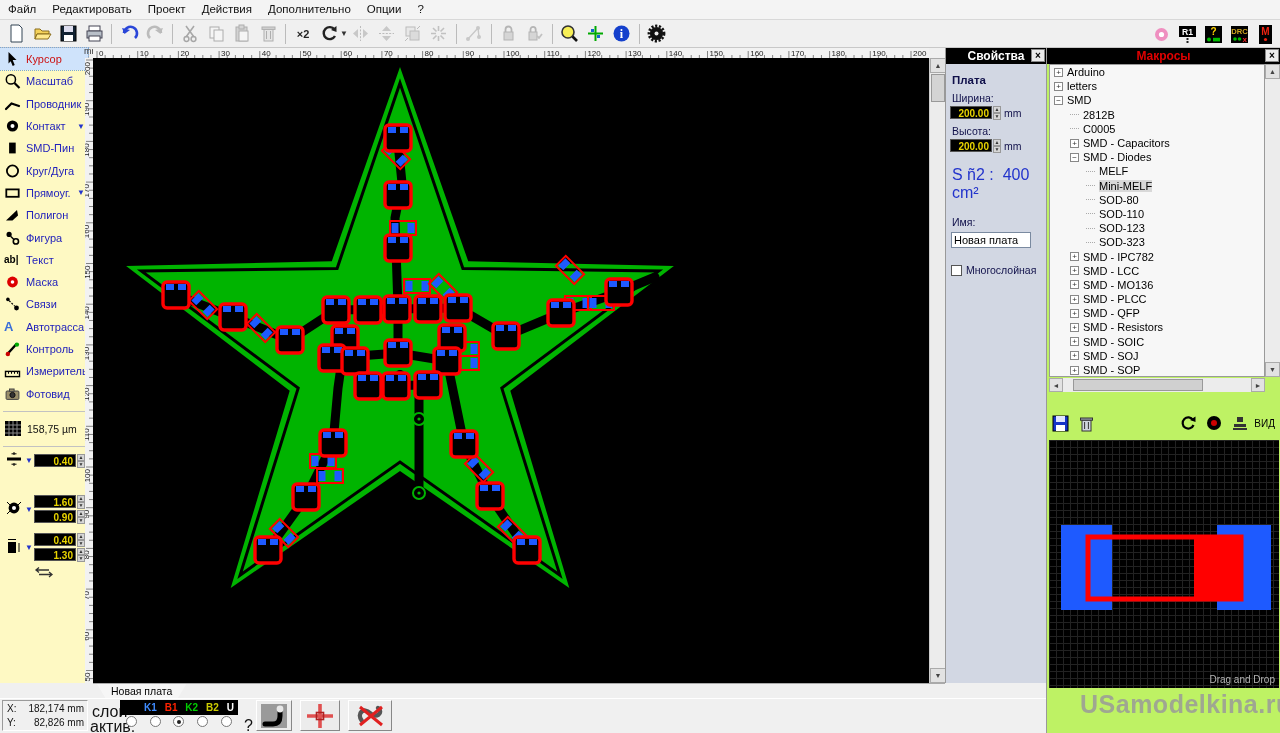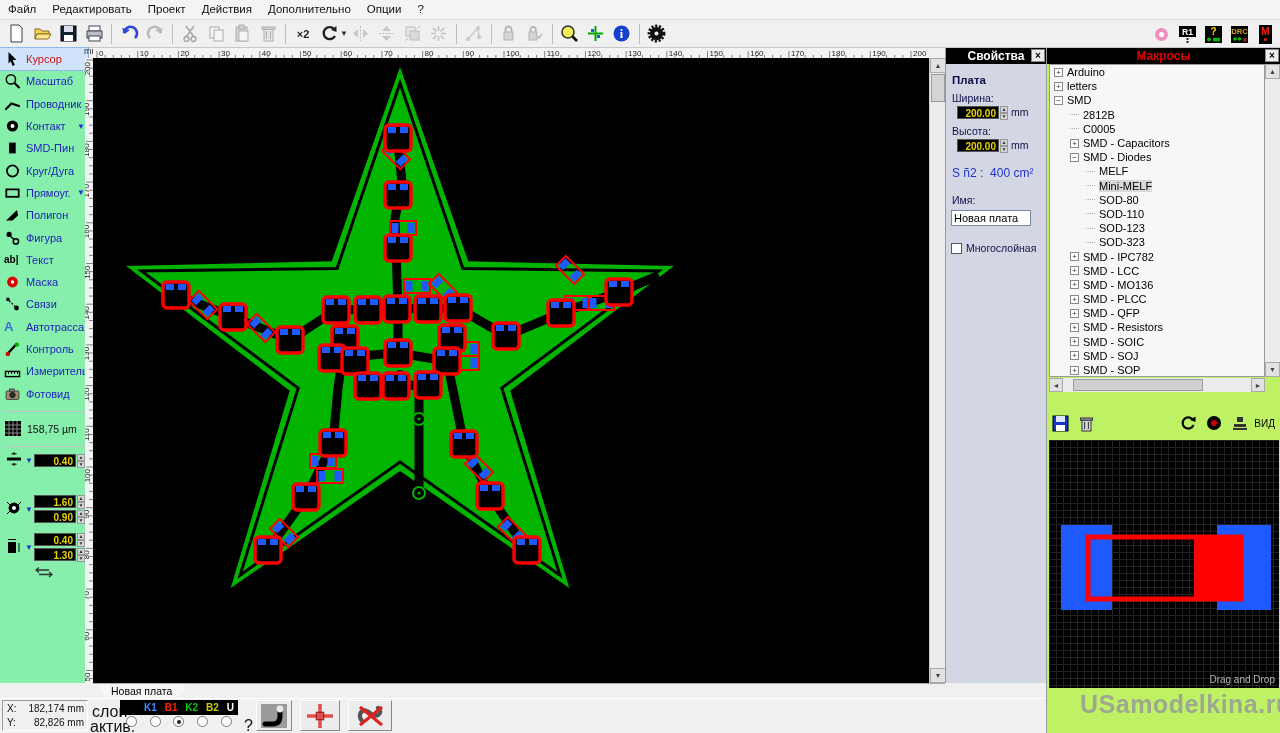--- a/index.html
+++ b/index.html
@@ -8,21 +8,21 @@
 
 #menubar{left:0;top:0;width:1280px;height:20px;background:#f4f4f4;border-bottom:1px solid #d8d8d8}
 .mitem{display:inline-block;padding:3px 8px;font-size:11.5px;color:#111;cursor:default}
 #toolbar{left:0;top:20px;width:1280px;height:28px;background:#f0f0f0;border-bottom:1px solid #c8c8c8;display:flex;align-items:center;padding-left:3px}
 .tbtn{width:24px;height:24px;display:flex;align-items:center;justify-content:center;margin:0 1px;flex:0 0 auto}
 .tbtn.dis{opacity:.38;filter:grayscale(1)}
 .tsep{width:1px;height:20px;background:#bbb;margin:0 4px;flex:0 0 auto}
 .dd{font-size:8px;color:#333;margin-left:-2px}
 #toolbar-right{right:2px;top:20px;height:28px;display:flex;align-items:center}
 
-#toolpanel{left:0;top:48px;width:89px;height:635px;background:#86efac;border-right:1px solid #b5b5b5}
+#toolpanel{left:0;top:48px;width:89px;height:635px;background:#fef9c3;border-right:1px solid #b5b5b5}
 .trow{height:22.3px;display:flex;align-items:center;padding-left:4px;cursor:default}
 .trow .lbl{color:#2222bb;font-size:11px;margin-left:5px;white-space:nowrap}
 .trow.sel{background:#cfe3fb;outline:1px dotted #7aa7d8}
 .trow.sel .lbl{color:#cc1111}
 .ticon{width:17px;height:16px;display:inline-flex;align-items:center;justify-content:flex-start;flex:0 0 auto}
 .thr{border-top:1px solid #c2c2c2;margin:6px 3px}
 .gridrow{display:flex;align-items:center;padding-left:4px;height:22px}
 .gridrow .lbl{font-size:10.5px;color:#111;margin-left:5px}
 .frow{display:flex;align-items:center;padding-left:3px;margin-top:3px;height:15px}
 .bfield{width:42px;height:13px;background:#000;color:#e8d400;font-size:10px;font-weight:bold;text-align:right;padding:0 2px;line-height:13px;border:1px solid #555}
@@ -37,23 +37,23 @@
 #ruler-left{left:85px;top:58px}
 #vscroll{left:929px;top:58px;width:16px;height:625px;background:#ececec;border-left:1px solid #ccc}
 .sarr{position:absolute;left:0;width:16px;height:15px;background:#e2e2e2;border:1px solid #aaa;font-size:7px;text-align:center;line-height:14px;color:#444}
 #vthumb{position:absolute;left:1px;top:16px;width:14px;height:28px;background:#d4d4d4;border:1px solid #999}
 
 #props{left:945px;top:48px;width:101px;height:635px;background:#d2d7e3;border-left:1px solid #999}
 .ptitle{height:16px;background:#000;color:#fff;display:flex;align-items:center;justify-content:center;font-weight:bold;font-size:12px;position:relative}
 .pclose{position:absolute;right:1px;top:1px;width:14px;height:13px;background:#ececec;border:1px solid #888;color:#000;font-size:10px;line-height:12px;text-align:center;font-weight:bold}
 .plabel{font-size:10.5px;color:#10104a;margin:6px 0 2px 6px}
 .psec{font-weight:bold;font-size:11.5px;color:#10104a;margin:10px 0 4px 6px}
-.fieldrow{display:flex;align-items:flex-start;margin-left:11px}
+.fieldrow{display:flex;align-items:flex-end;margin-left:4px}
 .unit{font-size:10.5px;color:#10104a;margin-left:3px}
-.parea{font-size:12px;color:#2233cc;margin:14px 0 0 6px}
+.parea{font-size:16px;color:#2233cc;margin:14px 0 0 6px}
 .nameinput{width:80px;height:16px;margin:2px 0 0 5px;border:1px solid #7a8aa0;font-size:11px;font-family:"Liberation Sans",sans-serif;padding-left:2px;background:#fff}
 .cbrow{display:flex;align-items:center;margin:16px 0 0 5px}
 .cbbox{width:11px;height:11px;background:#fff;border:1px solid #555;margin-right:4px;flex:0 0 auto}
 .cbl{font-size:10.5px;color:#10104a}
 
 #macros{left:1046px;top:48px;width:234px;height:685px;background:#bef264;border-left:1px solid #999}
 .mtitle{height:16px;background:#000;color:#e00000;display:flex;align-items:center;justify-content:center;font-weight:bold;font-size:12px;position:relative}
 #tree{position:absolute;left:2px;top:16px;width:216px;height:313px;background:#f7f7f7;border:1px solid #9a9a9a;overflow:hidden}
 .node{height:14.2px;display:flex;align-items:center;font-size:11px;white-space:nowrap}
 .exp{width:9px;height:9px;border:1px solid #888;background:#fff;font-size:8px;line-height:7px;text-align:center;margin-right:4px;flex:0 0 auto;color:#333}

